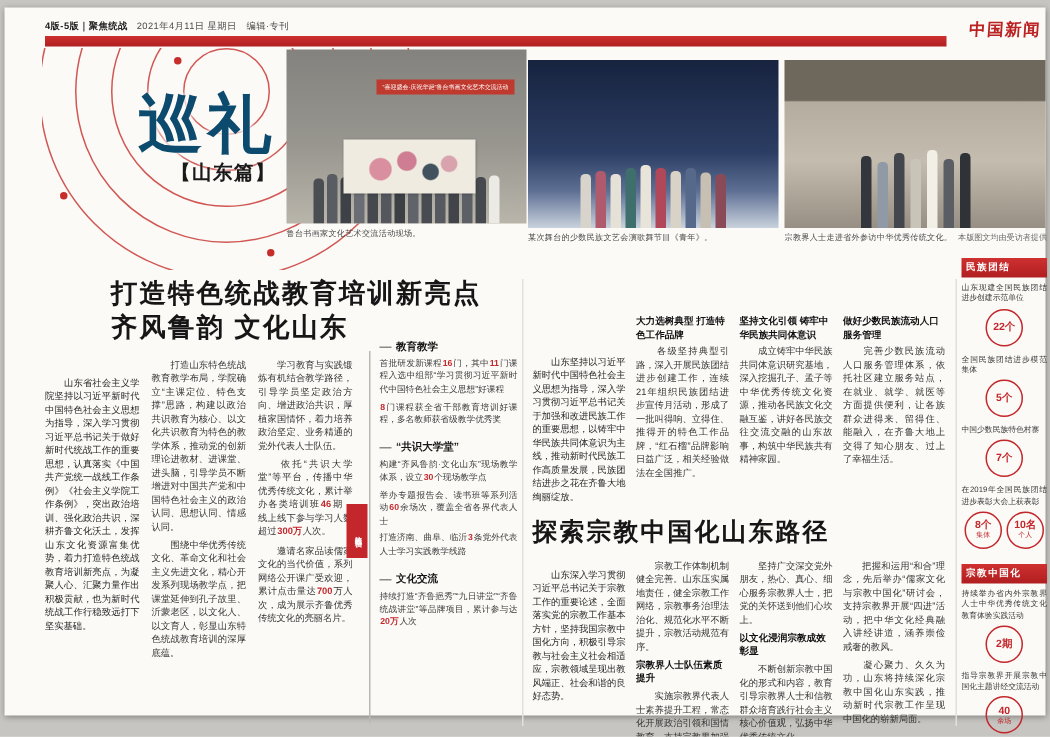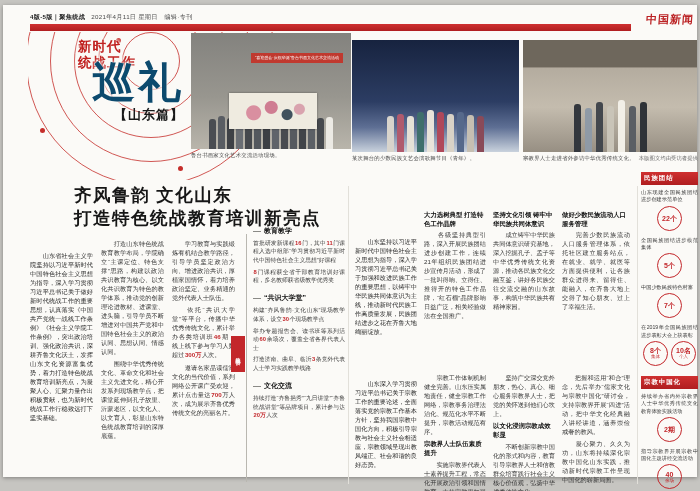--- a/index.html
+++ b/index.html
@@ -76,24 +76,20 @@
     <div class="ring" style="left:94px;top:0;width:56px;height:56px;"></div>
     <div class="ring" style="left:70px;top:-24px;width:104px;height:104px;"></div>
     <div class="ring" style="left:46px;top:-48px;width:152px;height:152px;"></div>
     <div class="ring" style="left:22px;top:-72px;width:200px;height:200px;"></div>
     <div class="ring" style="left:-2px;top:-96px;width:248px;height:248px;"></div>
     <div class="dot" style="left:88px;top:6px;"></div>
     <div class="dot" style="left:212px;top:28px;"></div>
     <div class="dot" style="left:12px;top:96px;"></div>
     <div class="dot" style="left:150px;top:134px;"></div>
     <div class="dot" style="left:244px;top:88px;"></div>
-    <div class="series">
-      <div>新时代</div>
-      <div>统战工作</div>
-    </div>
     <div class="big-title">巡礼</div>
     <div class="sub-title">【山东篇】</div>
   </div>
 
   <div class="photo photo1">
     <div class="p1-banner">“喜迎盛会·庆祝华诞”鲁台书画文化艺术交流活动</div>
     <div class="crowd">
       <i style="height:30px;background:#4a4d52;"></i>
         <i style="height:33px;background:#595d63;"></i>
         <i style="height:31px;background:#3e4146;"></i>
@@ -138,22 +134,22 @@
   </div>
   <div class="cap" style="left:191px;top:152px;width:160px;">鲁台书画家文化艺术交流活动现场。</div>
   <div class="cap" style="left:352px;top:155px;width:167px;">某次舞台的少数民族文艺会演歌舞节目《青年》。</div>
   <div class="cap" style="left:523px;top:155px;width:120px;">宗教界人士走进省外参访中华优秀传统文化。</div>
   <div class="credit" style="left:612px;top:155px;width:86px;">本版图文均由受访者提供</div>
 
   <div class="vrule" style="left:348px;top:186px;height:298px;"></div>
   <div class="vrule" style="left:637px;top:186px;height:298px;"></div>
 
   <div class="headline h1a">
+    <div>打造特色统战教育培训新亮点</div>
     <div>齐风鲁韵  文化山东</div>
-    <div>打造特色统战教育培训新亮点</div>
   </div>
   <div class="col lead" style="left:30px;top:252px;width:63px;">
       <p>　　山东省社会主义学院坚持以习近平新时代中国特色社会主义思想为指导，深入学习贯彻习近平总书记关于做好新时代统战工作的重要思想，认真落实《中国共产党统一战线工作条例》《社会主义学院工作条例》，突出政治培训、强化政治共识，深耕齐鲁文化沃土，发挥山东文化资源富集优势，着力打造特色统战教育培训新亮点，为凝聚人心、汇聚力量作出积极贡献，也为新时代统战工作行稳致远打下坚实基础。</p>
     </div>
   <div class="col" style="left:101px;top:240px;width:63px;">
       <p>　　打造山东特色统战教育教学布局，学院确立“主课定位、特色支撑”思路，构建以政治共识教育为核心、以文化共识教育为特色的教学体系，推动党的创新理论进教材、进课堂、进头脑，引导学员不断增进对中国共产党和中国特色社会主义的政治认同、思想认同、情感认同。</p>
       <p>　　围绕中华优秀传统文化、革命文化和社会主义先进文化，精心开发系列现场教学点，把课堂延伸到孔子故里、沂蒙老区，以文化人、以文育人，彰显山东特色统战教育培训的深厚底蕴。</p>
     </div>
   <div class="col" style="left:172px;top:240px;width:63px;">
       <p>　　学习教育与实践锻炼有机结合教学路径，引导学员坚定政治方向、增进政治共识，厚植家国情怀，着力培养政治坚定、业务精通的党外代表人士队伍。</p>
@@ -189,20 +185,21 @@
     </div>
   <div class="col" style="left:493px;top:210px;width:62px;">
       <div class="colhead">坚持文化引领 铸牢中华民族共同体意识</div>
       <p>　　成立铸牢中华民族共同体意识研究基地，深入挖掘孔子、孟子等中华优秀传统文化资源，推动各民族文化交融互鉴，讲好各民族交往交流交融的山东故事，构筑中华民族共有精神家园。</p>
     </div>
   <div class="col" style="left:562px;top:210px;width:68px;">
       <div class="colhead">做好少数民族流动人口服务管理</div>
       <p>　　完善少数民族流动人口服务管理体系，依托社区建立服务站点，在就业、就学、就医等方面提供便利，让各族群众进得来、留得住、能融入，在齐鲁大地上交得了知心朋友、过上了幸福生活。</p>
     </div>
 
+  <div class="headline h3a">探索宗教中国化山东路径</div>
   <div class="col lead" style="left:355px;top:380px;width:62px;">
       <p>　　山东深入学习贯彻习近平总书记关于宗教工作的重要论述，全面落实党的宗教工作基本方针，坚持我国宗教中国化方向，积极引导宗教与社会主义社会相适应，宗教领域呈现出教风端正、社会和谐的良好态势。</p>
     </div>
   <div class="col" style="left:424px;top:374px;width:62px;">
       <p>　　宗教工作体制机制健全完善。山东压实属地责任，健全宗教工作网络，宗教事务治理法治化、规范化水平不断提升，宗教活动规范有序。</p>
       <div class="colhead">宗教界人士队伍素质提升</div>
       <p>　　实施宗教界代表人士素养提升工程，常态化开展政治引领和国情教育，支持宗教界加强自身建设、提升修为。</p>
     </div>
   <div class="col" style="left:493px;top:374px;width:62px;">
       <p>　　坚持广交深交党外朋友，热心、真心、细心服务宗教界人士，把党的关怀送到他们心坎上。</p>

